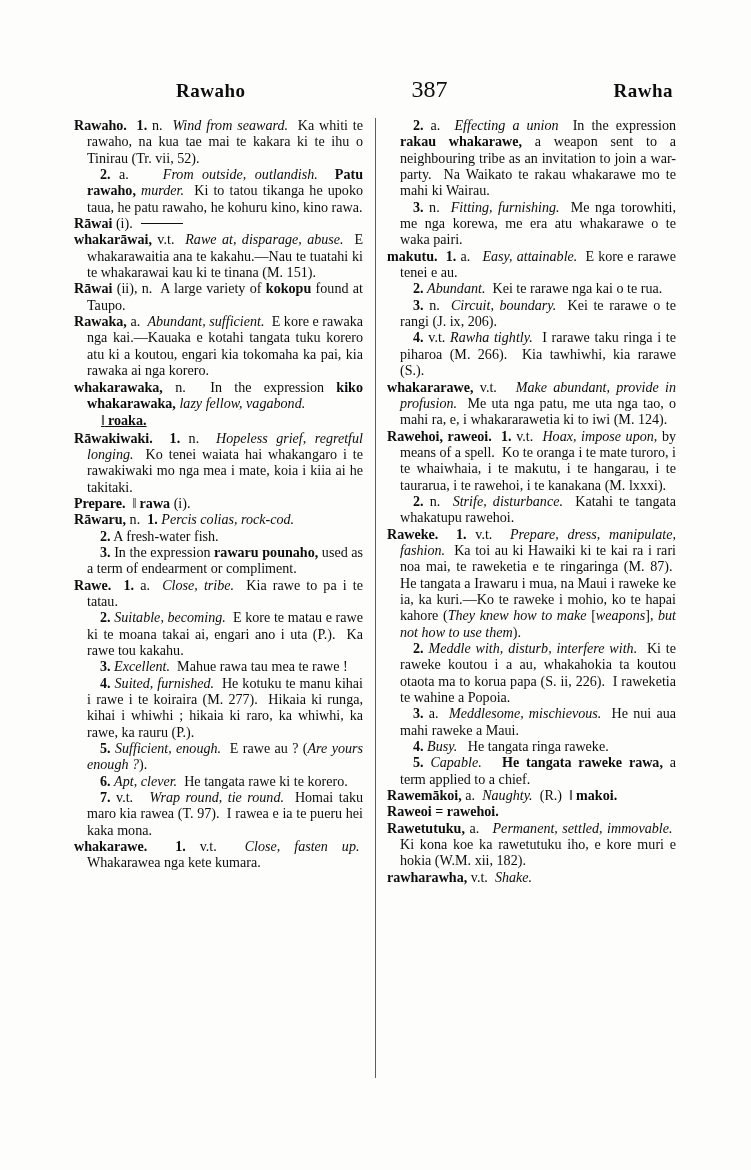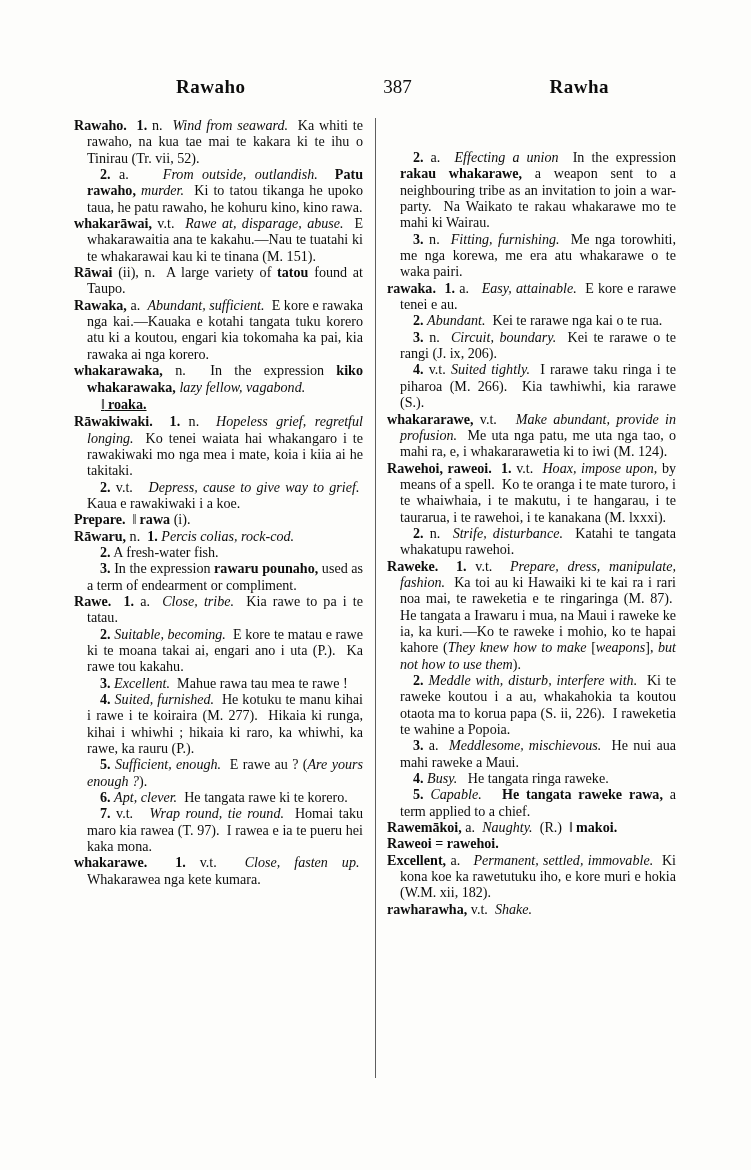--- a/index.html
+++ b/index.html
@@ -25,46 +25,46 @@
     width: 595px;
     display: flex;
     align-items: baseline;
     justify-content: space-between;
     font-size: 19px;
     font-weight: bold;
     letter-spacing: 0.5px;
   }
   .running-head .folio {
     font-weight: normal;
-    font-size: 19px;
+    font-size: 24px;
     letter-spacing: 0;
     text-align: center;
   }
   .rh-left  { margin-left: 98px; text-align: right; }
-  .rh-right { margin-right: 64px; }
+  .rh-right { }
 
   
   .columns {
     position: absolute;
     top: 117px;
     left: 74px;
     width: 607px;
     height: 965px;
     display: flex;
   }
   .col {
     width: 289px;
     font-size: 14.1px;
     line-height: 16.35px;
     text-align: justify;
     text-justify: inter-word;
     hyphens: manual;
   }
   .col-left  { padding-right: 9px; }
-  .col-right { padding-left: 15px; margin-top: 32px; }
+  .col-right { padding-left: 15px; }
 
   .rule {
     position: absolute;
     top: 118px;
     left: 375px;
     width: 1px;
     height: 960px;
     background: #3a3a3a;
     opacity: 0.82;
   }
@@ -120,35 +120,37 @@
 
   <div class="rule"></div>
 
   <div class="columns">
     <div class="col col-left" id="col-left">
         <div>
           <p class="entry"><b>Rawaho.</b>&nbsp; <span class="num">1.</span> n.&nbsp; <i>Wind from seaward.</i>&nbsp; Ka whiti te rawaho, na kua tae mai te kakara ki te ihu o Tinirau (Tr. vii, 52).</p>
           <p class="sense"><span class="num">2.</span> a.&nbsp;&nbsp;&nbsp; <i>From outside, outlandish.</i>&nbsp; <b>Patu rawaho,</b> <i>murder.</i>&nbsp; Ki to tatou tikanga he upoko taua, he patu rawaho, he kohuru kino, kino rawa.</p>
         </div>
         <div>
+          <p class="entry"><b>Rāwai</b> (i).&nbsp;<span class="dash-rule"></span></p>
+        </div>
+        <div>
           <p class="entry"><b>whakarāwai,</b> v.t.&nbsp; <i>Rawe at, disparage, abuse.</i>&nbsp; E whakarawaitia ana te kakahu.—Nau te tuatahi ki te whakarawai kau ki te tinana (M. 151).</p>
         </div>
         <div>
-          <p class="entry"><b>Rāwai</b> (ii), n.&nbsp; A large variety of <b>tatou</b> found at Taupo.</p>
+          <p class="entry"><b>Rāwai</b> (ii), n.&nbsp; A large variety of <b>kokopu</b> found at Taupo.</p>
         </div>
         <div>
           <p class="entry"><b>Rawaka,</b> a.&nbsp; <i>Abundant, sufficient.</i>&nbsp; E kore e rawaka nga kai.—Kauaka e kotahi tangata tuku korero atu ki a koutou, engari kia tokomaha ka pai, kia rawaka ai nga korero.</p>
         </div>
         <div>
           <p class="entry"><b>whakarawaka,</b> n.&nbsp; In the expression <b>kiko whakarawaka,</b> <i>lazy fellow, vagabond.</i></p>
           <p class="xref"><span class="dbar">‖</span> <b>roaka.</b></p>
         </div>
         <div>
           <p class="entry"><b>Rāwakiwaki.</b>&nbsp; <span class="num">1.</span> n.&nbsp; <i>Hopeless grief, regretful longing.</i>&nbsp; Ko tenei waiata hai whakangaro i te rawakiwaki mo nga mea i mate, koia i kiia ai he takitaki.</p>
-          <p class="sense"><span class="num">2.</span> v.t.&nbsp;&nbsp; <i>Depress, cause to give way to grief.</i>&nbsp; Kaua e rawakiwaki i a koe.</p>
         </div>
         <div>
           <p class="entry"><b>Prepare.</b>&nbsp; <span class="dbar">‖</span> <b>rawa</b> (i).</p>
         </div>
         <div>
           <p class="entry"><b>Rāwaru,</b> n.&nbsp; <span class="num">1.</span> <i>Percis colias, rock-cod.</i></p>
           <p class="sense"><span class="num">2.</span> A fresh-water fish.</p>
           <p class="sense"><span class="num">3.</span> In the expression <b>rawaru pounaho,</b> used as a term of endearment or compliment.</p>
         </div>
         <div>
@@ -163,24 +165,24 @@
         <div>
           <p class="entry"><b>whakarawe.</b>&nbsp; <span class="num">1.</span> v.t.&nbsp; <i>Close, fasten up.</i>&nbsp; Whakarawea nga kete kumara.</p>
         </div>
       </div>
     <div class="col col-right" id="col-right">
         <div>
           <p class="sense"><span class="num">2.</span> a.&nbsp; <i>Effecting a union</i>&nbsp; In the expression <b>rakau whakarawe,</b> a weapon sent to a neighbouring tribe as an invitation to join a war-party.&nbsp; Na Waikato te rakau whakarawe mo te mahi ki Wairau.</p>
           <p class="sense"><span class="num">3.</span> n.&nbsp; <i>Fitting, furnishing.</i>&nbsp; Me nga torowhiti, me nga korewa, me era atu whakarawe o te waka pairi.</p>
         </div>
         <div>
-          <p class="entry"><b>rawaka.</b>&nbsp; <span class="num">1.</span> a.&nbsp;&nbsp; <i>Easy, attainable.</i>&nbsp; E kore e rarawe tenei e au.</p>
+          <p class="entry"><b>makutu.</b>&nbsp; <span class="num">1.</span> a.&nbsp;&nbsp; <i>Easy, attainable.</i>&nbsp; E kore e rarawe tenei e au.</p>
           <p class="sense"><span class="num">2.</span> <i>Abundant.</i>&nbsp; Kei te rarawe nga kai o te rua.</p>
           <p class="sense"><span class="num">3.</span> n.&nbsp; <i>Circuit, boundary.</i>&nbsp; Kei te rarawe o te rangi (J. ix, 206).</p>
-          <p class="sense"><span class="num">4.</span> v.t. <i>Suited tightly.</i>&nbsp; I rarawe taku ringa i te piharoa (M. 266).&nbsp; Kia tawhiwhi, kia rarawe (S.).</p>
+          <p class="sense"><span class="num">4.</span> v.t. <i>Rawha tightly.</i>&nbsp; I rarawe taku ringa i te piharoa (M. 266).&nbsp; Kia tawhiwhi, kia rarawe (S.).</p>
         </div>
         <div>
           <p class="entry"><b>whakararawe,</b> v.t.&nbsp;&nbsp; <i>Make abundant, provide in profusion.</i>&nbsp; Me uta nga patu, me uta nga tao, o mahi ra, e, i whakararawetia ki to iwi (M. 124).</p>
         </div>
         <div>
           <p class="entry"><b>Rawehoi, raweoi.</b>&nbsp; <span class="num">1.</span> v.t.&nbsp; <i>Hoax, impose upon,</i> by means of a spell.&nbsp; Ko te oranga i te mate turoro, i te whaiwhaia, i te makutu, i te hangarau, i te taurarua, i te rawehoi, i te kanakana (M. lxxxi).</p>
           <p class="sense"><span class="num">2.</span> n.&nbsp; <i>Strife, disturbance.</i>&nbsp; Katahi te tangata whakatupu rawehoi.</p>
         </div>
         <div>
           <p class="entry"><b>Raweke.</b>&nbsp; <span class="num">1.</span> v.t.&nbsp; <i>Prepare, dress, manipulate, fashion.</i>&nbsp; Ka toi au ki Hawaiki ki te kai ra i rari noa mai, te raweketia e te ringaringa (M. 87).&nbsp; He tangata a Irawaru i mua, na Maui i raweke ke ia, ka kuri.—Ko te raweke i mohio, ko te hapai kahore (<i>They knew how to make</i> [<i>weapons</i>], <i>but not how to use them</i>).</p>
@@ -189,21 +191,21 @@
           <p class="sense"><span class="num">4.</span> <i>Busy.</i>&nbsp;&nbsp; He tangata ringa raweke.</p>
           <p class="sense"><span class="num">5.</span> <i>Capable.</i>&nbsp;&nbsp; <b>He tangata raweke rawa,</b> a term applied to a chief.</p>
         </div>
         <div>
           <p class="entry"><b>Rawemākoi,</b> a.&nbsp; <i>Naughty.</i>&nbsp; (R.)&nbsp; <span class="dbar">‖</span> <b>makoi.</b></p>
         </div>
         <div>
           <p class="entry"><b>Raweoi = rawehoi.</b></p>
         </div>
         <div>
-          <p class="entry"><b>Excellent,</b> a.&nbsp;&nbsp; <i>Permanent, settled, immovable.</i>&nbsp; Ki kona koe ka rawetutuku iho, e kore muri e hokia (W.M. xii, 182).</p>
+          <p class="entry"><b>Rawetutuku,</b> a.&nbsp;&nbsp; <i>Permanent, settled, immovable.</i>&nbsp; Ki kona koe ka rawetutuku iho, e kore muri e hokia (W.M. xii, 182).</p>
         </div>
         <div>
           <p class="entry"><b>rawharawha,</b> v.t.&nbsp; <i>Shake.</i></p>
         </div>
       </div>
   </div>
 
 </div>
 
 </body></html>

